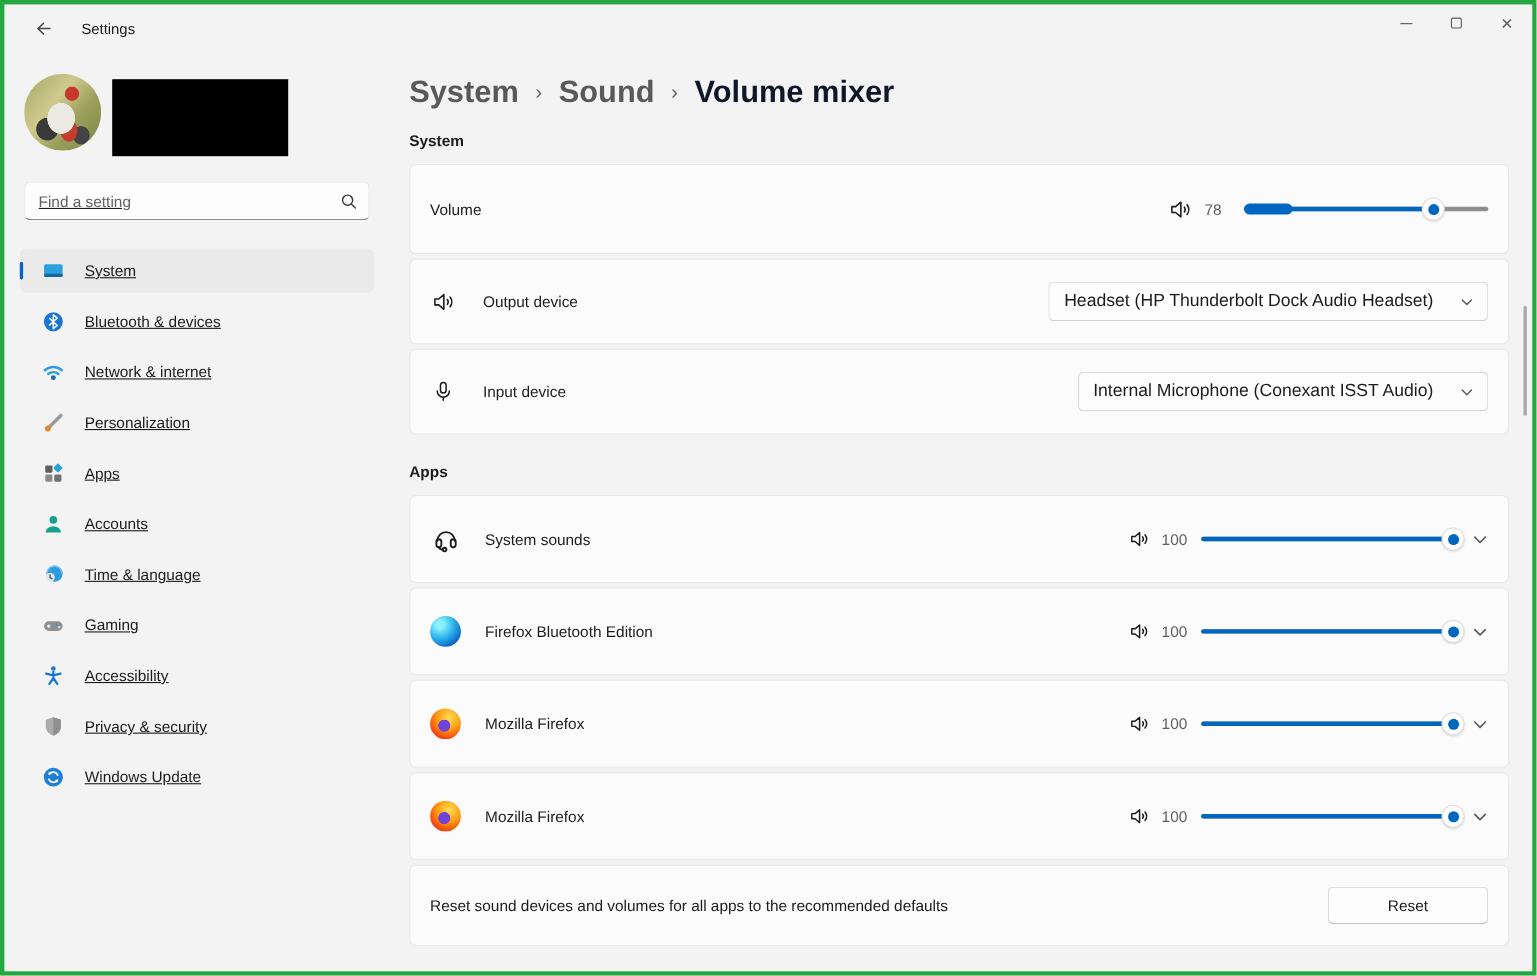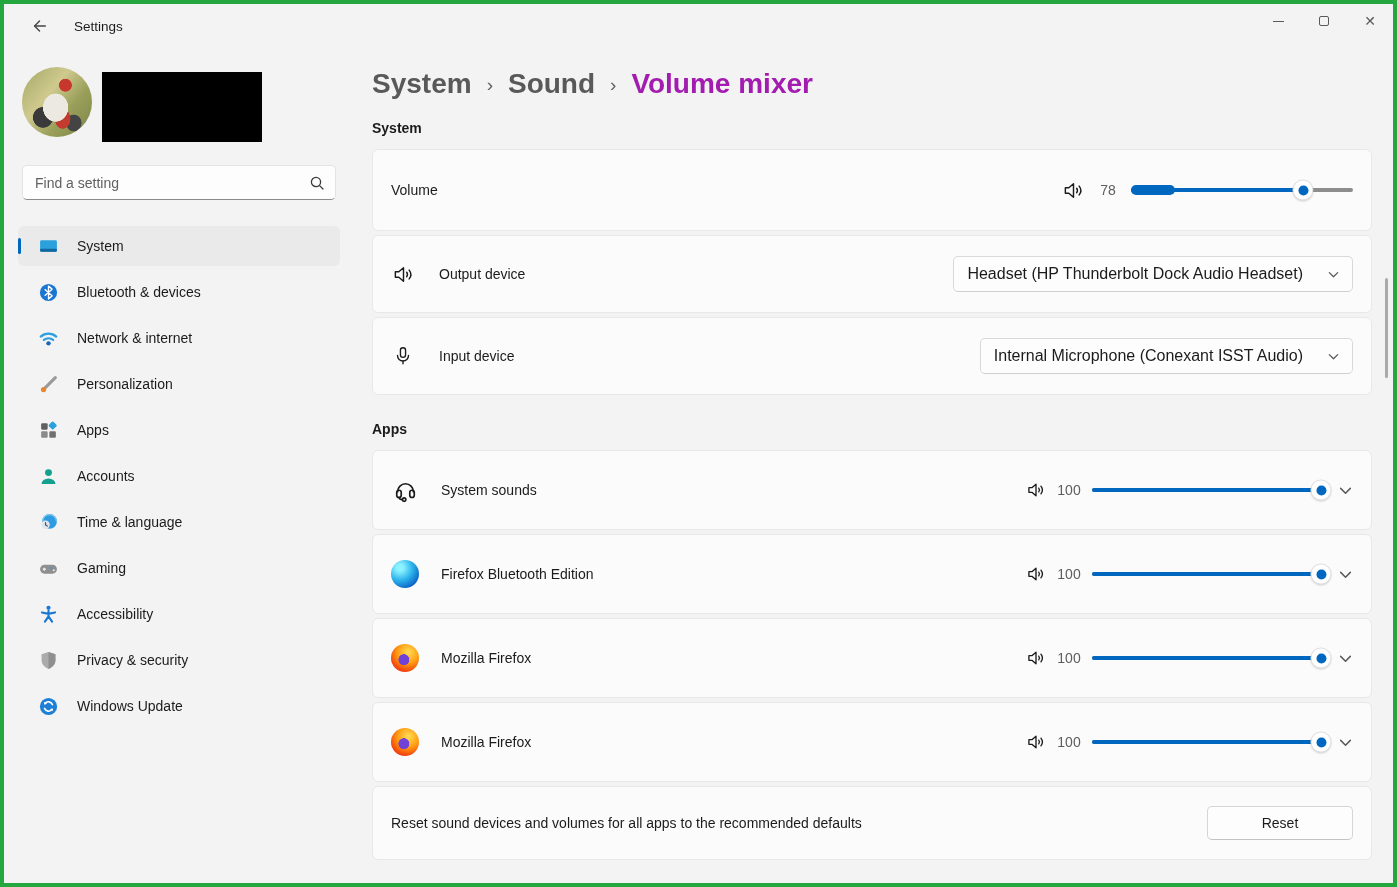--- a/index.html
+++ b/index.html
@@ -14,21 +14,21 @@
   .back-btn { width:24px; height:24px; display:flex; align-items:center; justify-content:center; cursor:pointer; }
   .tb-title { font-size:13.5px; margin-left:22px; color:#1b1b1b; }
   .tb-controls { margin-left:auto; display:flex; align-self:flex-start; }
   .tb-btn { width:46px; height:34px; display:flex; align-items:center; justify-content:center; color:#555; }
   .min-glyph { width:11px; height:1px; background:#5a5a5a; display:inline-block; }
   .max-glyph { width:10px; height:10px; border:1px solid #5a5a5a; border-radius:2px; display:inline-block; }
   .close-glyph { font-size:14px; color:#5a5a5a; line-height:1; }
 
   
   .layout { flex:1; display:flex; min-height:0; }
-  .sidebar { width:350px; flex:0 0 auto; padding:0 14px 0 14px; position:relative; }
+  .sidebar { width:350px; flex:0 0 auto; padding:0 14px 0 14px; position:relative;text-decoration:underline; }
   .main { flex:1; padding:0 0 0 18px; position:relative; }
 
   
   .profile { display:flex; align-items:flex-start; margin:19px 0 0 4px; height:72px; }
   .avatar { width:70px; height:70px; border-radius:50%; flex:0 0 auto;
     background:
       radial-gradient(circle at 62% 26%, #c8372d 0 9%, transparent 10%),
       radial-gradient(ellipse at 48% 58%, #ece9e2 0 24%, transparent 25%),
       radial-gradient(ellipse at 58% 74%, #c23b2e 0 13%, transparent 14%),
       radial-gradient(ellipse at 30% 72%, #3a3a3a 0 14%, transparent 15%),
@@ -48,40 +48,40 @@
   .nav { margin-top:26px; display:flex; flex-direction:column; gap:6px; }
   .nav-item { height:40px; border-radius:6px; display:flex; align-items:center; padding-left:20px;
     position:relative; cursor:pointer; font-size:14px; }
   .nav-item.sel { background:#eaeaea; }
   .nav-item .indicator { position:absolute; left:0; top:12px; width:3px; height:16px; border-radius:2px; background:#0067c0; }
   .nicon { width:21px; height:21px; margin-right:18px; display:flex; align-items:center; justify-content:center; flex:0 0 auto; }
 
   
   .breadcrumb { margin-top:20px; display:flex; align-items:center; font-size:28px; font-weight:600; }
   .crumb { color:#595959; cursor:pointer; }
-  .crumb.current { color:#a21caf; cursor:default; }
+  .crumb.current { color:#0f172a; cursor:default; }
   .crumb-sep { color:#5f5f5f; font-size:19px; margin:2px 15px 0 15px; font-weight:400; }
 
   
   .section-label { font-size:14px; font-weight:700; margin-top:20px; }
   .section-label.apps { margin-top:26px; }
   .cards { width:1000px; display:flex; flex-direction:column; gap:4px; margin-top:13px; }
   .card { background:#fbfbfb; border:1px solid #e8e8e8; border-radius:6px; display:flex; align-items:center;
     padding:0 18px; }
   .card.volume-row { height:82px; }
   .card.device-row { height:78px; }
   .card.app-row { height:80px; }
   .card.reset-row { height:74px; }
 
   .row-label { font-size:14px; color:#1b1b1b; }
   .dev-icon { width:24px; height:24px; display:flex; align-items:center; justify-content:center; }
   .dev-label { margin-left:24px; }
 
   .right-group { margin-left:auto; display:flex; align-items:center; }
-  .vol-value { font-size:14px; color:#5e5e5e; min-width:26px; text-align:center; margin:0 10px 0 10px; }
+  .vol-value { font-size:14px; color:#5e5e5e; min-width:26px; text-align:left; margin:0 10px 0 10px; }
 
   
   .slider { position:relative; height:24px; }
   .slider.sys { width:222px; }
   .slider.app { width:230px; }
   .sl-track { position:absolute; left:0; right:0; top:50%; height:4px; transform:translateY(-50%); background:#8d8d8d; border-radius:2px; }
   .sl-fill { position:absolute; left:0; top:50%; height:4px; transform:translateY(-50%); background:#0067c0; border-radius:2px; }
   .sl-seg { position:absolute; left:0; top:50%; width:20%; height:10px; transform:translateY(-50%); background:#0067c0; border-radius:5px; }
   .sl-thumb { position:absolute; top:50%; width:21px; height:21px; transform:translate(-55%,-50%); background:#fff;
     border:1px solid #e0e0e0; border-radius:50%; box-shadow:0 1px 2px rgba(0,0,0,.15); cursor:pointer; }

